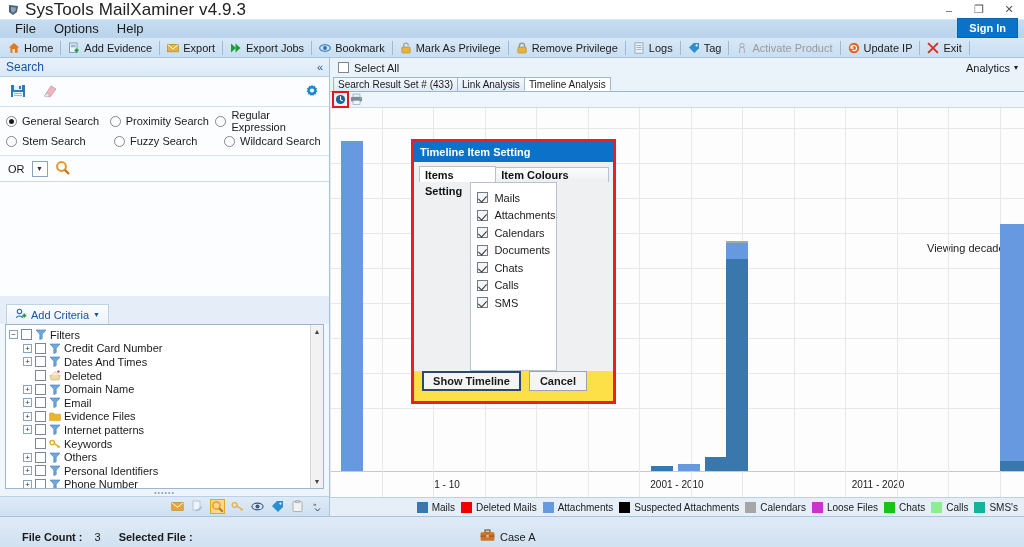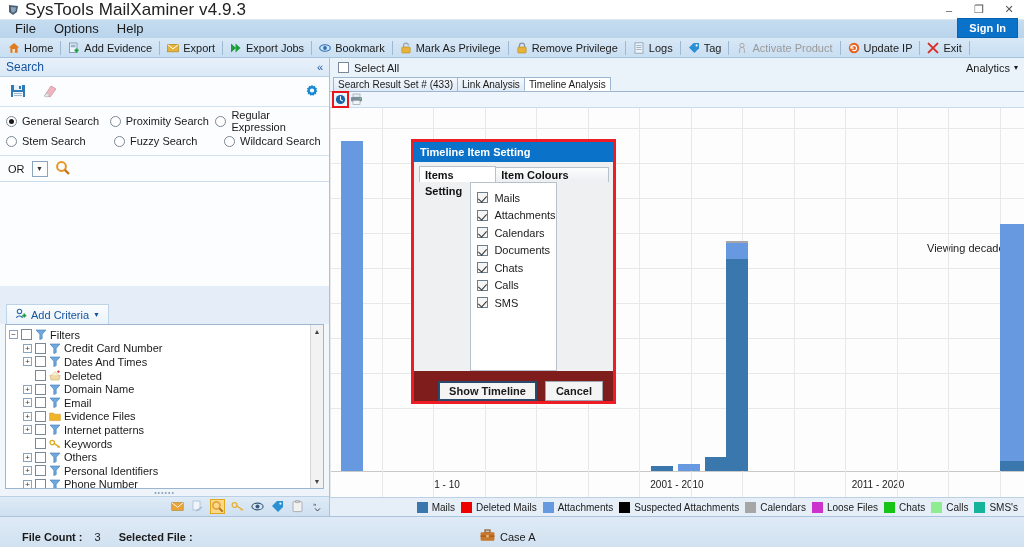--- a/index.html
+++ b/index.html
@@ -103,21 +103,21 @@
   }
   .query-input .sel { background: #3399ff; color: #fff; padding: 0 1px; }
   .op-lbl { font-size: 11px; color: #1a1a1a; }
   .op-drop {
     width: 16px; height: 16px; border: 1px solid #8aa4bd; background: #fdfdfd;
     display: flex; align-items: center; justify-content: center; font-size: 7px; color: #333;
   }
 
   .blank-area { flex: 1; background: #fbfdff; }
 
-  .criteria-bar { height: 38px; background: #e5eef8; display: flex; align-items: flex-end; }
+  .criteria-bar { height: 28px; background: #e5eef8; display: flex; align-items: flex-end; }
   .criteria-btn {
     display: flex; align-items: center; gap: 4px; height: 20px;
     background: linear-gradient(to bottom,#fbfdff,#eaf2fa);
     border: 1px solid #bdd3e6; border-bottom: none; padding: 0 8px; margin-left: 6px;
   }
   .criteria-btn span { font-size: 11px; color: #15539e; }
 
   .tree-wrap {
     height: 165px; background: #fff; border: 1px solid #9bb6ce; margin: 0 5px;
     display: flex; overflow: hidden; position: relative;
@@ -247,22 +247,22 @@
     width: 11px; height: 11px; border: 1px solid #6f7d8a; background: #f5f5f5;
     margin-right: 6px; position: relative; flex: none;
   }
   .mcb::after {
     content: ''; position: absolute; left: 2px; top: 1px;
     width: 4px; height: 7px; border: solid #333; border-width: 0 1.5px 1.5px 0;
     transform: rotate(42deg);
   }
   .mrow span { font-size: 11px; color: #1a1a1a; }
   .modal-foot {
-    height: 30px; background: #7f1d1d; display: flex; align-items: flex-end;
-    justify-content: flex-end; gap: 8px; padding-right: 10px;
+    height: 30px; background: #fde047; display: flex; align-items: flex-start;
+    justify-content: flex-end; gap: 8px; padding-right: 26px;
   }
   .mbtn {
     font-size: 11px; font-weight: bold; color: #1a1a1a; background: #f4f4f4;
     border: 1px solid #9aa5b0; padding: 3px 10px;
   }
   .mbtn.primary { border: 2px solid #2a4a6b; padding: 2px 9px; }
 </style>
 </head>
 <body>
 

